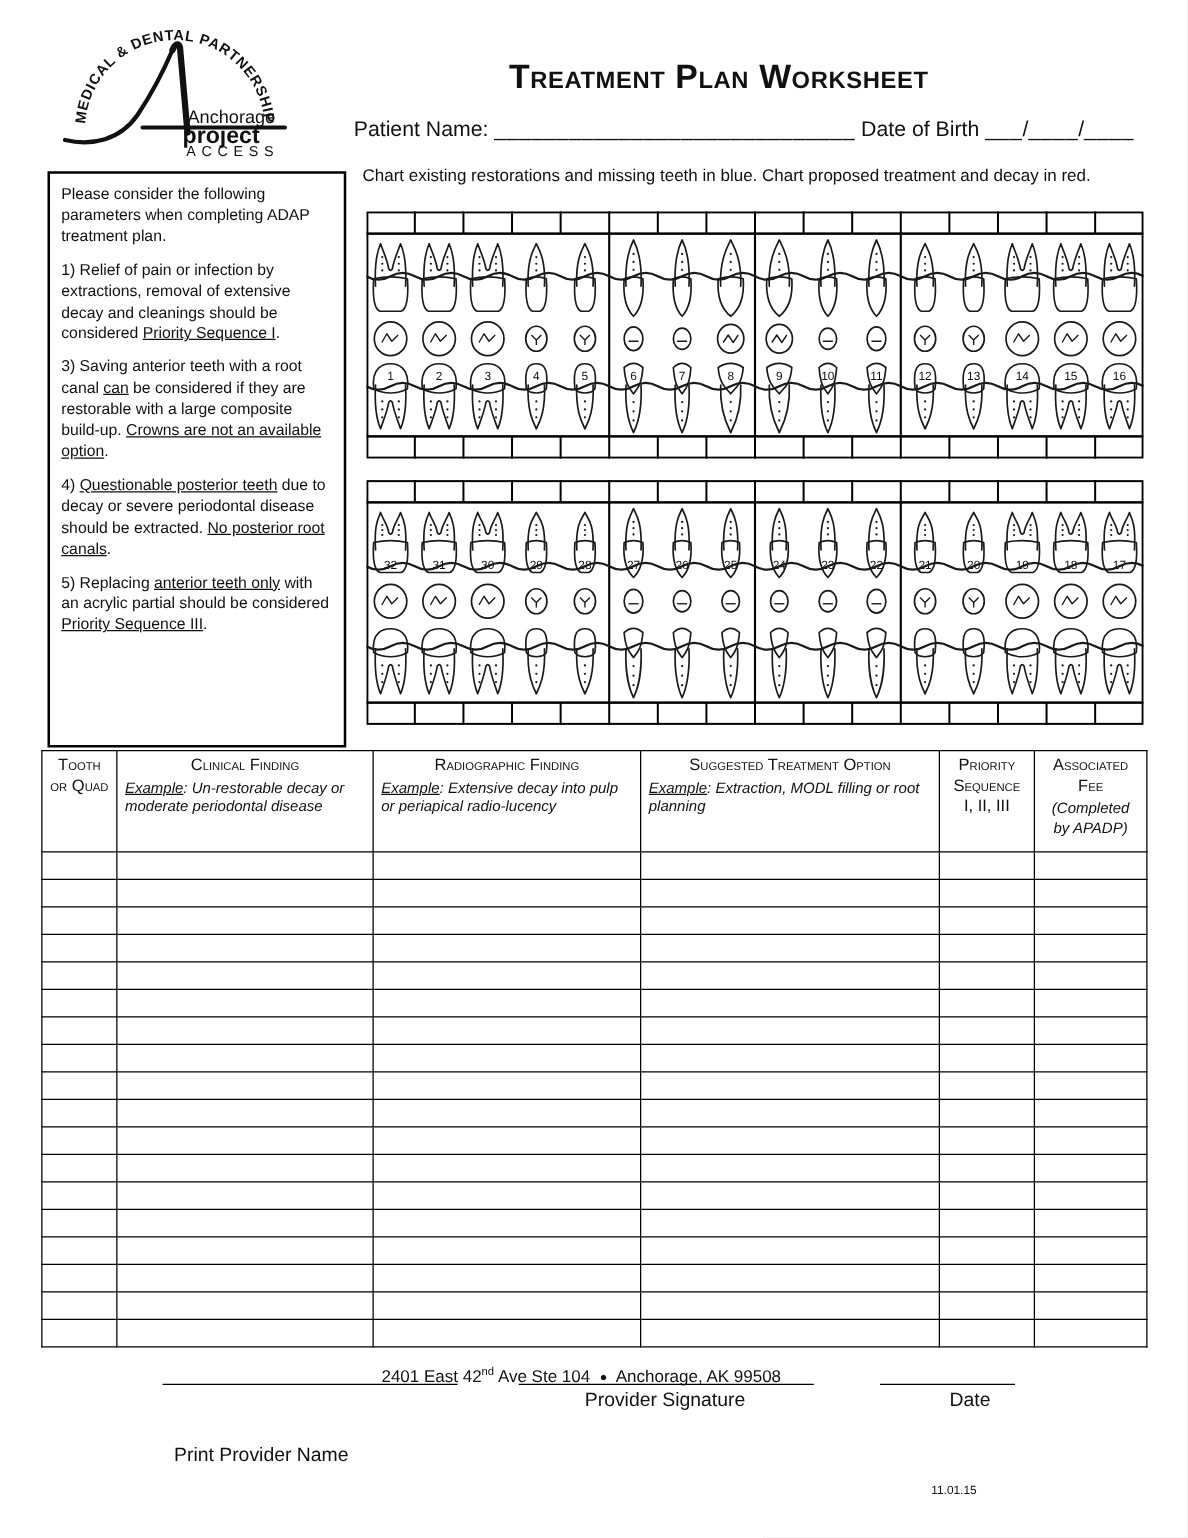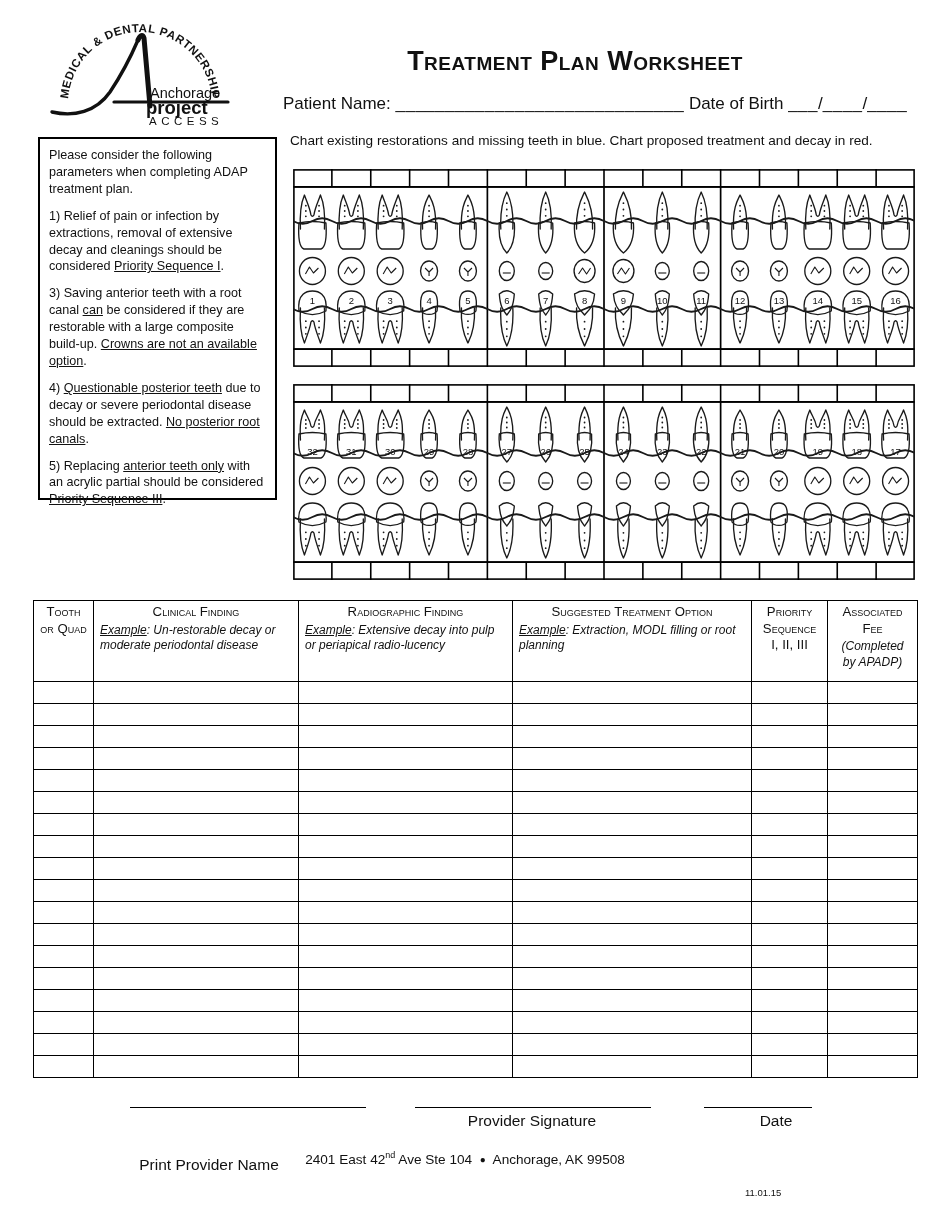--- a/index.html
+++ b/index.html
@@ -18,21 +18,21 @@
     font-size:27px; font-weight:bold; font-variant:small-caps; letter-spacing:0.5px;
   }
   .patient-line {
     position:absolute; left:283px; top:94px; width:620px;
     font-size:17px; white-space:nowrap;
   }
   .patient-line .blank { letter-spacing:0.5px; }
 
   
   .params-box {
-    position:absolute; left:38px; top:137px; width:239px; height:363px;
+    position:absolute; left:38px; top:137px; width:239px; height:461px;
     border:2px solid #000; padding:8px 9px 6px 9px;
     font-size:12.6px; line-height:16.9px;
   }
   .params-box p { margin-bottom:10px; }
 
   
   .chart-instruction {
     position:absolute; left:290px; top:133px; width:628px; text-align:left;
     font-size:13.6px;
   }
@@ -916,21 +916,21 @@
       </tbody>
   </table>
 
   <div class="sig-line" style="left:130px; width:236px;"></div>
   <div class="sig-line" style="left:415px; width:236px;"></div>
   <div class="sig-line" style="left:704px; width:108px;"></div>
   <div class="sig-label" style="left:103px; width:212px;margin-top:44px;">Print Provider Name</div>
   <div class="sig-label" style="left:426px; width:212px;">Provider Signature</div>
   <div class="sig-label" style="left:706px; width:140px;">Date</div>
 
-  <div class="addr" style="top:1150px;">
+  <div class="addr" style="top:1092px;">
     <span>2401 East 42</span><sup>nd</sup><span> Ave Ste 104</span>
     &nbsp;<span class="bullet">●</span>&nbsp;
     <span>Anchorage, AK  99508</span>
   </div>
   <div class="addr" style="top:1229px;text-align:right;">
     <span>Phone: (907) 743-6600</span>
     &nbsp;<span class="bullet">●</span>&nbsp;
     <span>Fax:  (907) 646-0542</span>
   </div>
   <div class="version">11.01.15</div>

